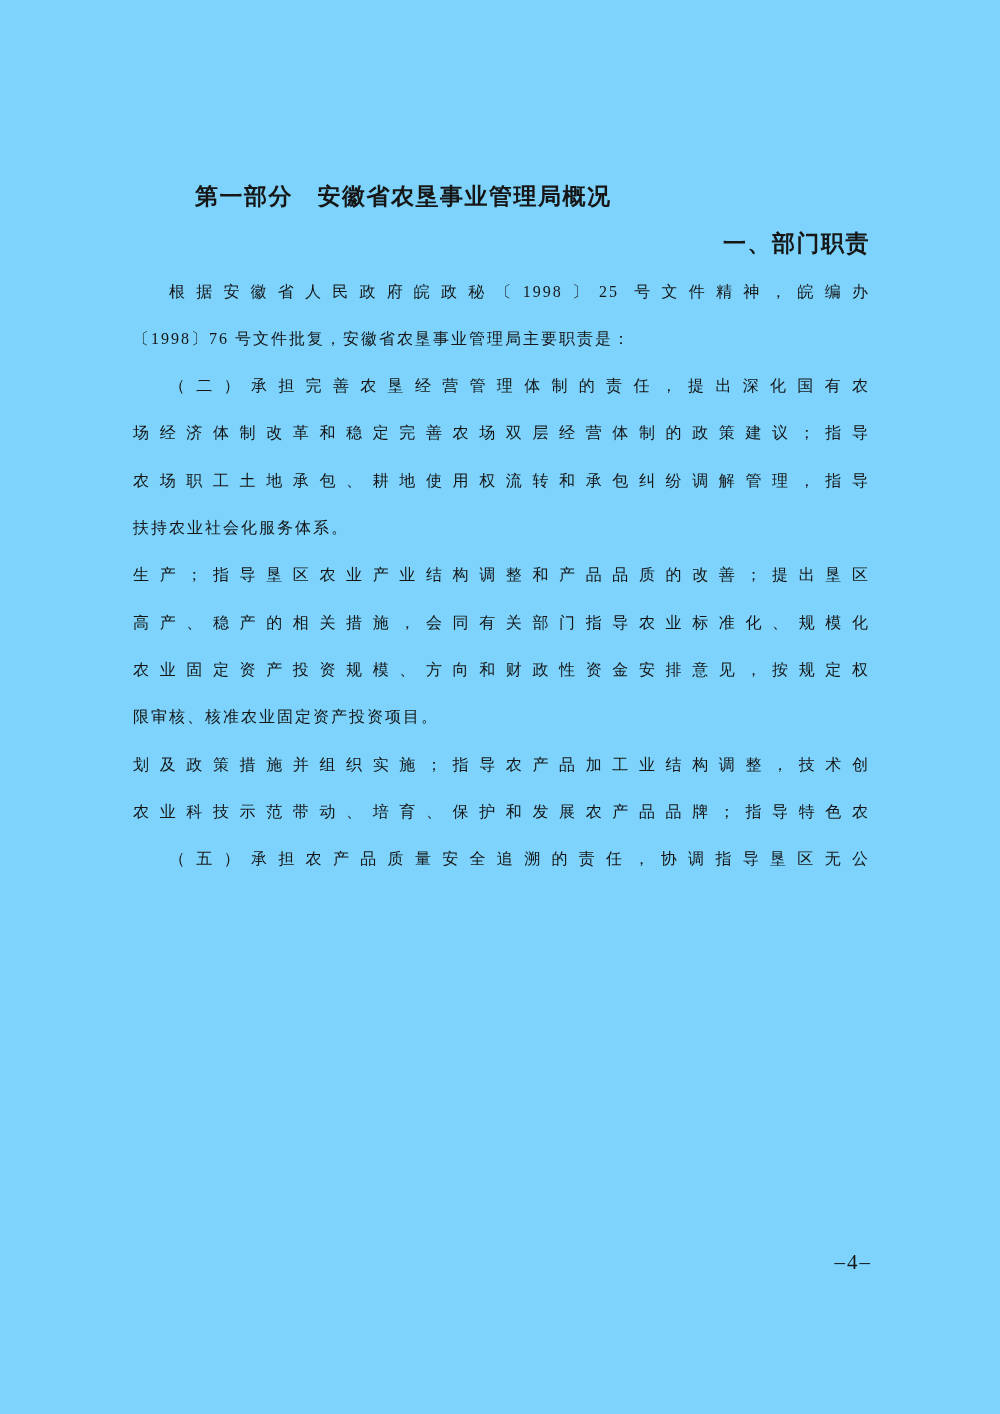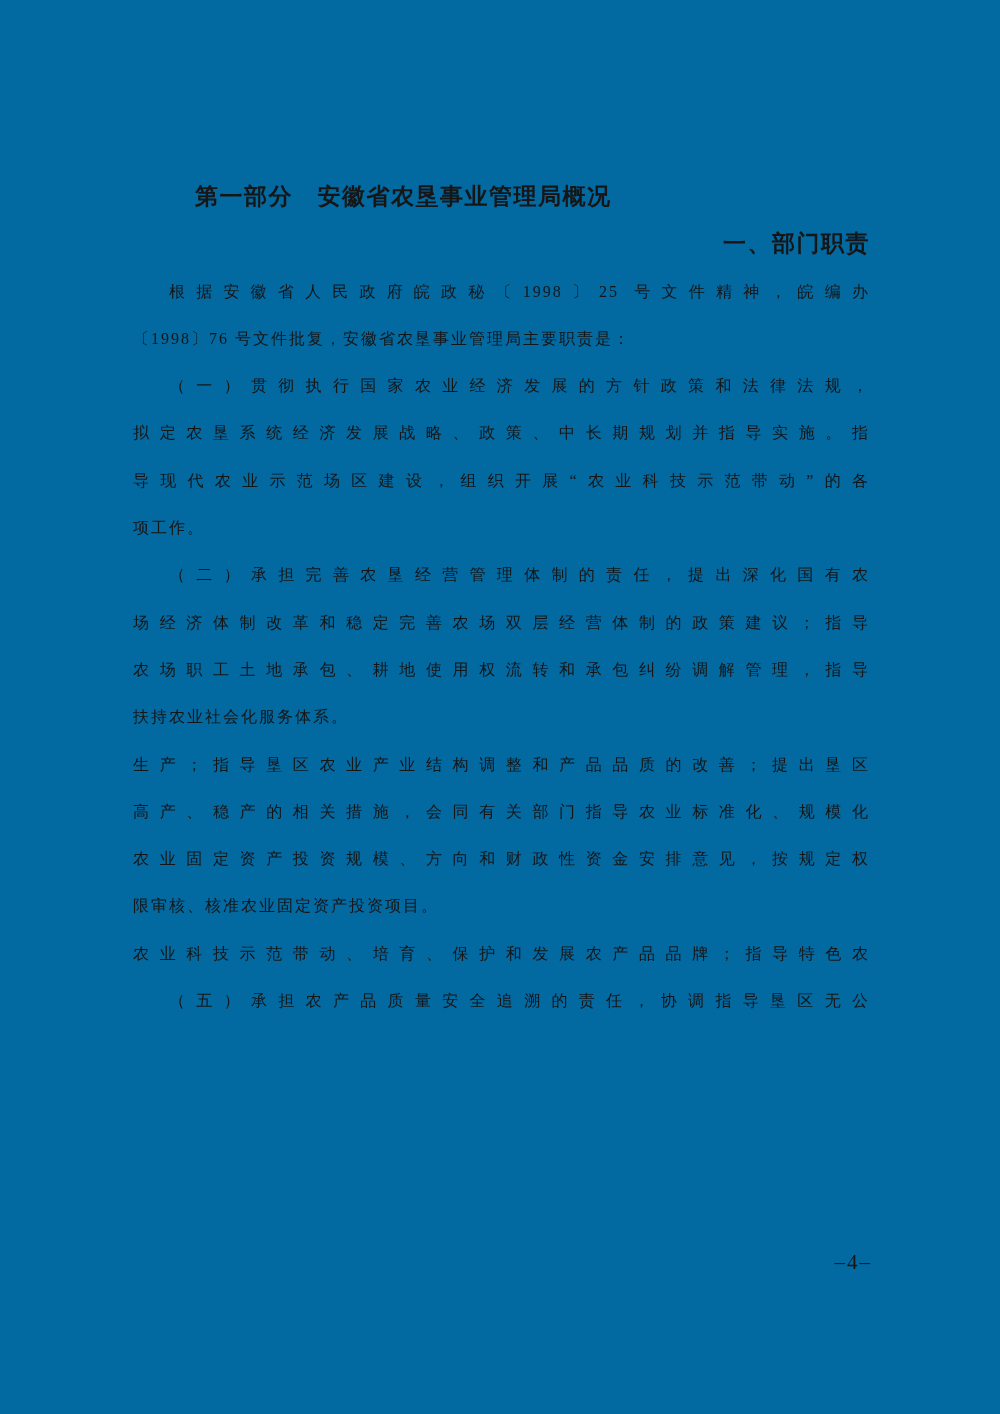--- a/index.html
+++ b/index.html
@@ -8,21 +8,21 @@
     height: 1414px;
     background: #ffffff;
     color: #161616;
     font-family: "Liberation Serif", "DejaVu Serif", serif;
     position: relative;
     overflow: hidden;
   }
   .page {
     position: absolute;
     inset: 0;
-    background: #0369a1;
+    background: #7dd3fc;
   }
   .content {
     position: absolute;
     left: 133px;
     top: 173px;
     width: 737px;
   }
   .h1, .h2 {
     font-family: "Liberation Sans", "DejaVu Sans", sans-serif;
     font-weight: 700;
@@ -65,42 +65,37 @@
   <div class="content">
 
     <div class="h1">第一部分　安徽省农垦事业管理局概况</div>
     <div class="h2">一、部门职责</div>
 
     <div class="para">
       <div class="line fill indent">根据安徽省人民政府皖政秘〔1998〕25 号文件精神，皖编办</div>
       <div class="line">〔1998〕76 号文件批复，安徽省农垦事业管理局主要职责是：</div>
     </div>
 
-    <div class="para">
-      <div class="line fill indent">（一）贯彻执行国家农业经济发展的方针政策和法律法规，</div>
-      <div class="line fill">拟定农垦系统经济发展战略、政策、中长期规划并指导实施。指</div>
-      <div class="line fill">导现代农业示范场区建设，组织开展“农业科技示范带动”的各</div>
-      <div class="line">项工作。</div>
-    </div>
 
     <div class="para">
       <div class="line fill indent">（二）承担完善农垦经营管理体制的责任，提出深化国有农</div>
       <div class="line fill">场经济体制改革和稳定完善农场双层经营体制的政策建议；指导</div>
       <div class="line fill">农场职工土地承包、耕地使用权流转和承包纠纷调解管理，指导</div>
       <div class="line">扶持农业社会化服务体系。</div>
     </div>
 
     <div class="para">
       <div class="line fill">生产；指导垦区农业产业结构调整和产品品质的改善；提出垦区</div>
       <div class="line fill">高产、稳产的相关措施，会同有关部门指导农业标准化、规模化</div>
       <div class="line fill">农业固定资产投资规模、方向和财政性资金安排意见，按规定权</div>
       <div class="line">限审核、核准农业固定资产投资项目。</div>
     </div>
 
     <div class="para">
+      <div class="line fill">划及政策措施并组织实施；指导农产品加工业结构调整，技术创</div>
       <div class="line fill">农业科技示范带动、培育、保护和发展农产品品牌；指导特色农</div>
     </div>
 
     <div class="para">
       <div class="line fill indent">（五）承担农产品质量安全追溯的责任，协调指导垦区无公</div>
     </div>
 
   </div>
 
   <div class="footer">–4–</div>

